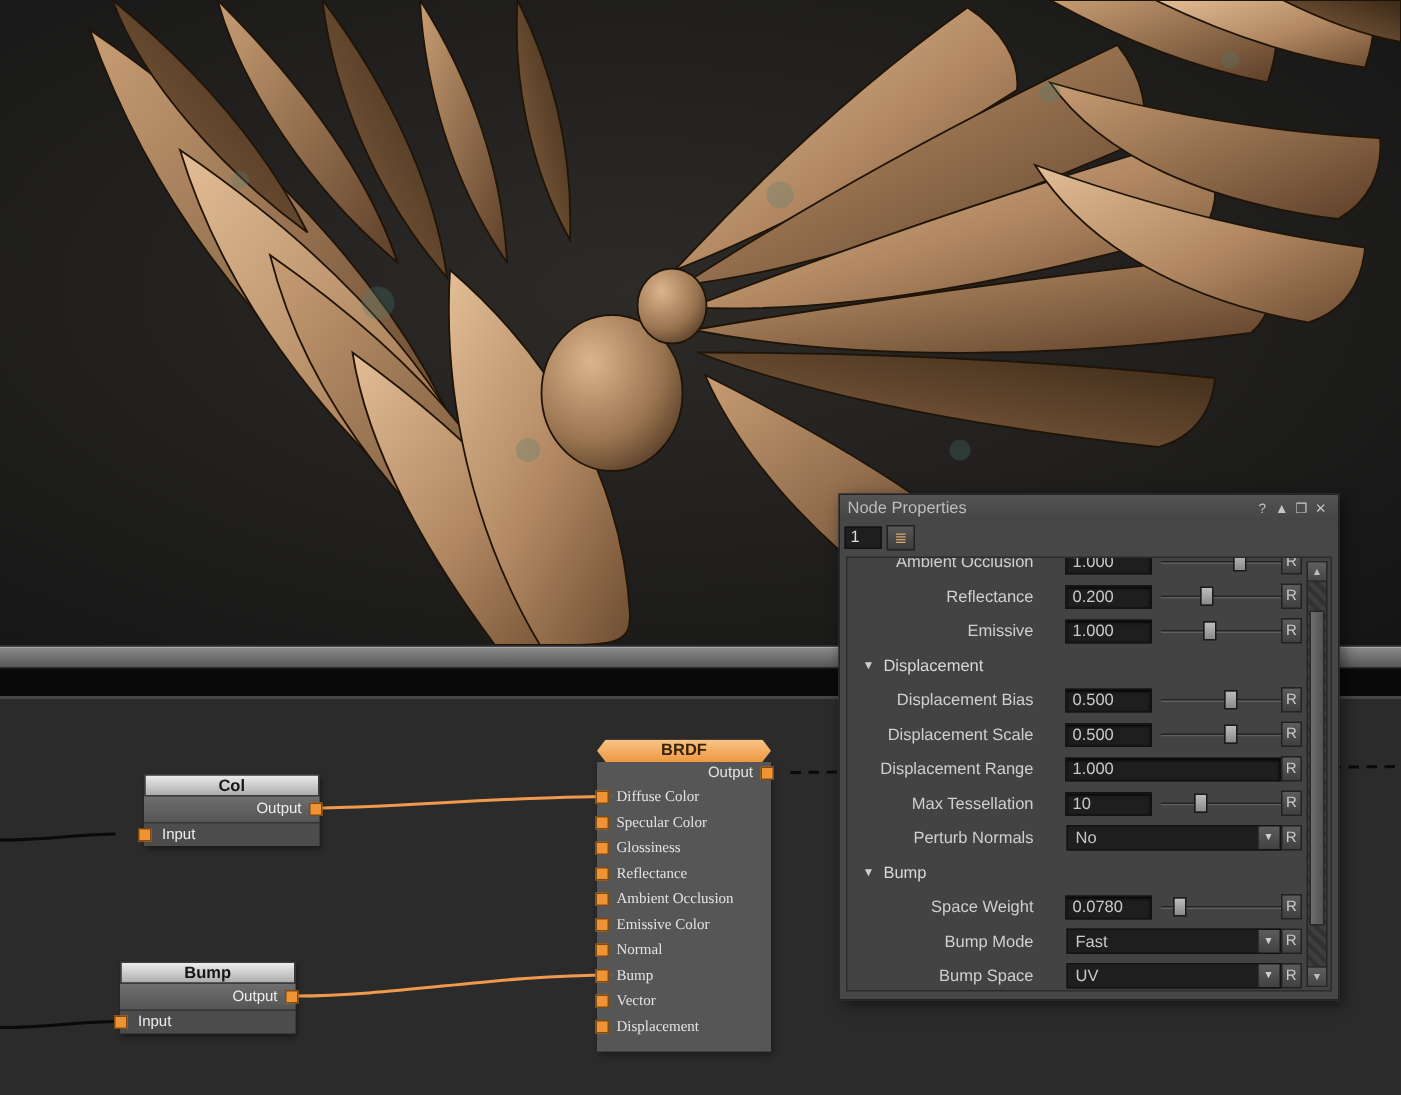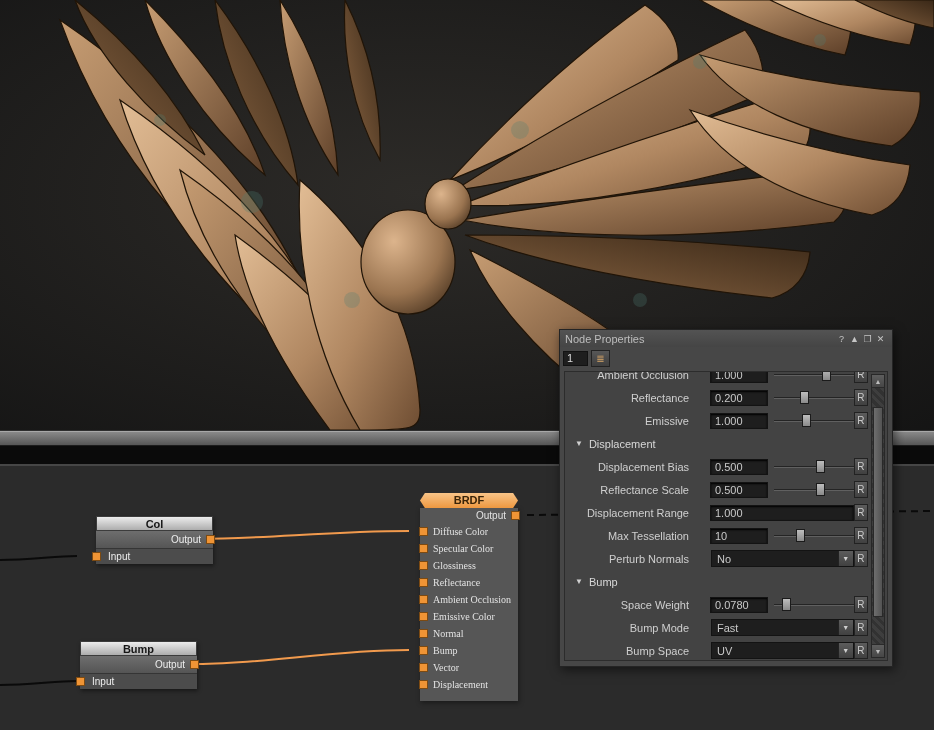--- a/index.html
+++ b/index.html
@@ -26,21 +26,21 @@
            box-shadow:1px 2px 4px rgba(0,0,0,.45); }
   .gnode-head { height:15px; background:linear-gradient(#ececec,#adadad); color:#161616;
     font-size:11px; font-weight:bold; text-align:center; line-height:15px; border:1px solid #3c3c3c; }
   .gnode-row { position:relative; display:flex; align-items:center; }
   .gnode-row.out { height:17px; background:linear-gradient(#6e6e6e,#555); justify-content:flex-end; padding-right:12px; }
   .gnode-row.in  { height:16px; background:#4c4c4c; border-top:1px solid #353535; padding-left:12px; }
   .conn { position:absolute; width:9px; height:9px; background:#ef9435; border:1px solid #7c4a12; }
   .conn-r { right:-2px; top:50%; margin-top:-5px; }
   .conn-l { left:-4px; top:50%; margin-top:-5px; }
 
-  .brdf { position:absolute; left:420px; top:493px; width:98px; z-index:3; font-size:10px; color:#e2e2e2; }
+  .brdf { position:absolute; left:398px; top:493px; width:116px; z-index:3; font-size:10px; color:#e2e2e2; }
   .brdf-head { height:15px; background:linear-gradient(#f8c488,#ee9840); color:#3a2408; font-weight:bold;
     font-size:11px; text-align:center; line-height:15px;
     clip-path:polygon(5% 0,95% 0,100% 50%,95% 100%,5% 100%,0 50%); }
   .brdf-body { background:rgba(88,88,88,.96); padding-bottom:8px; box-shadow:1px 2px 5px rgba(0,0,0,.4); }
   .brdf-out { position:relative; height:15px; display:flex; align-items:center; justify-content:flex-end; padding-right:12px; }
   .brdf-in  { position:relative; height:17px; display:flex; align-items:center; padding-left:13px;font-family:Liberation Serif, serif; }
   .brdf-in .conn-l { left:-1px; }
 
   
   .props-panel { position:absolute; left:559px; top:329px; width:334px; height:338px; z-index:10;
@@ -307,21 +307,21 @@
           <span class="plabel">Displacement Bias</span>
           <span class="pfield">0.500</span>
           <span class="slider">
               <span class="track"></span>
               <span class="handle" style="left:42px"></span>
             </span>
           <span class="rbtn">R</span>
         </div>
 
         <div class="prow">
-          <span class="plabel">Reflectance Scale</span>
+          <span class="plabel">Displacement Scale</span>
           <span class="pfield">0.500</span>
           <span class="slider">
               <span class="track"></span>
               <span class="handle" style="left:42px"></span>
             </span>
           <span class="rbtn">R</span>
         </div>
 
         <div class="prow">
           <span class="plabel">Displacement Range</span>

